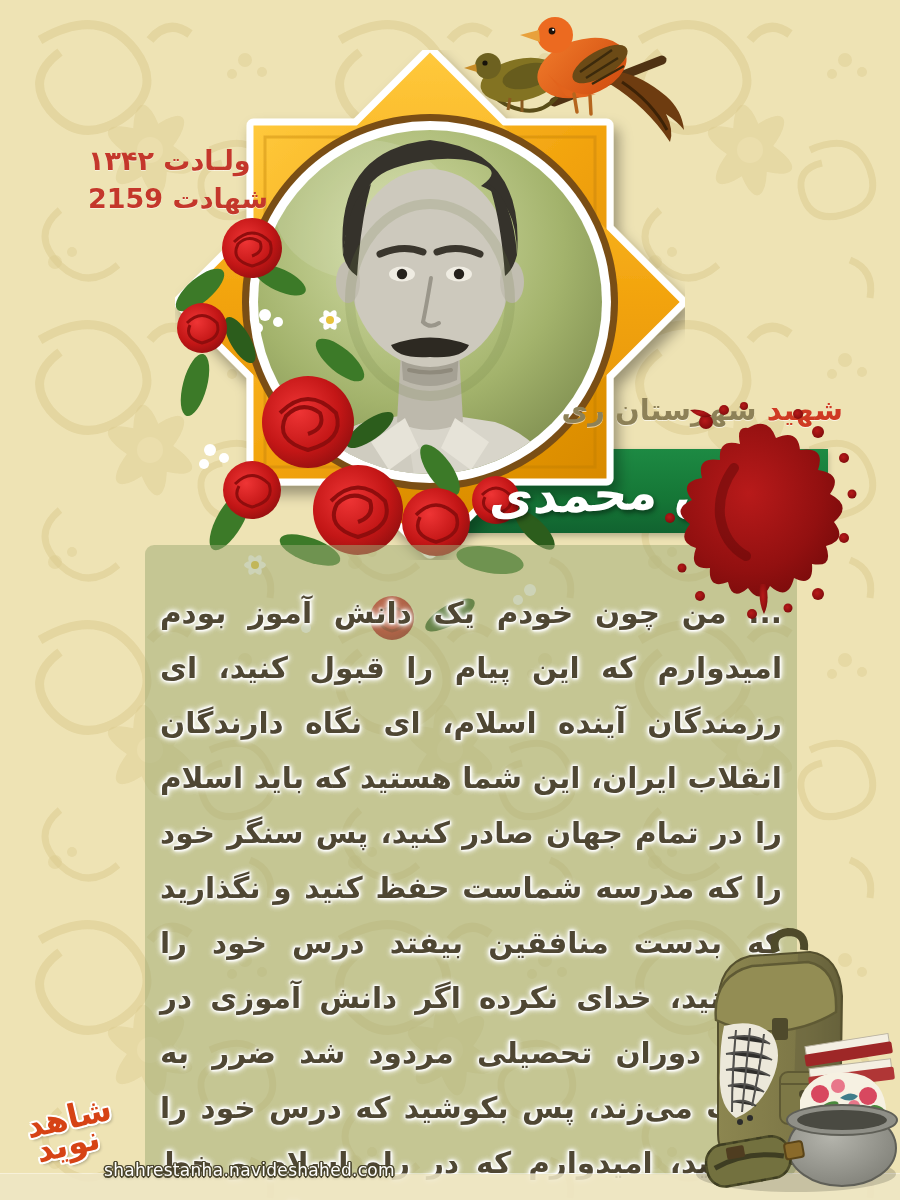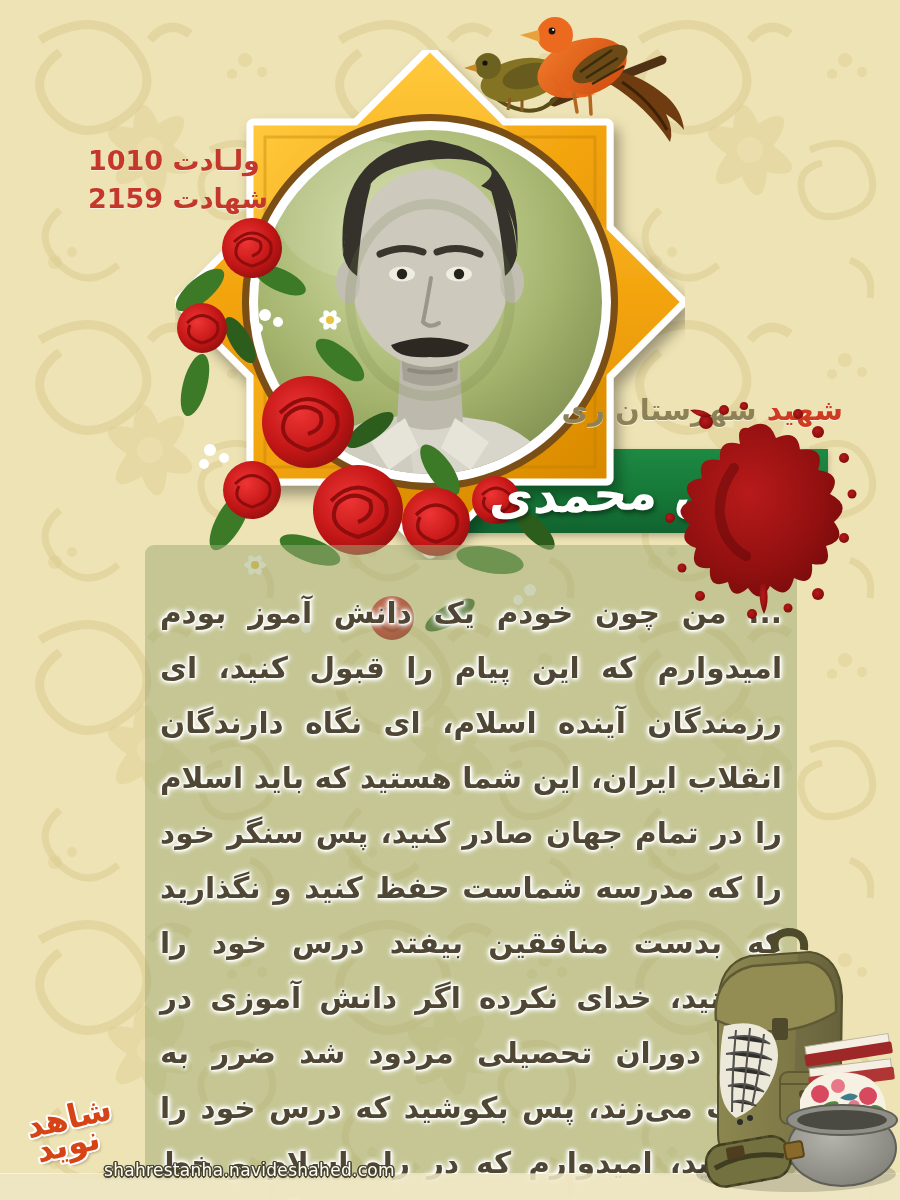--- a/index.html
+++ b/index.html
@@ -311,21 +311,21 @@
           <path d="M-14,-5 Q0,-19 14,-5 Q19,9 0,14 Q-17,9 -11,-3" stroke="#8f0d0d" stroke-width="3" fill="none"></path>
         </g>
       <g transform="translate(252,418)">
           <circle r="22" fill="url(#roseG)"></circle>
           <path d="M-13,-4 Q0,-17 13,-4 Q17,9 0,13 Q-16,9 -10,-3" stroke="#8f0d0d" stroke-width="3" fill="none"></path>
         </g>
     </g>
   </svg>
 
   <div class="abs dates">
-    <div>ولـادت 1010</div>
+    <div>ولـادت ۱۳۴۲</div>
     <div>شهادت 2159</div>
   </div>
 
   <div class="abs region">
     <span class="prefix">شهید </span><span class="rest">شهرستان ری</span>
   </div>
 
   <div class="abs name">عباس محمدی</div>
 
   <div class="abs panel"></div>

